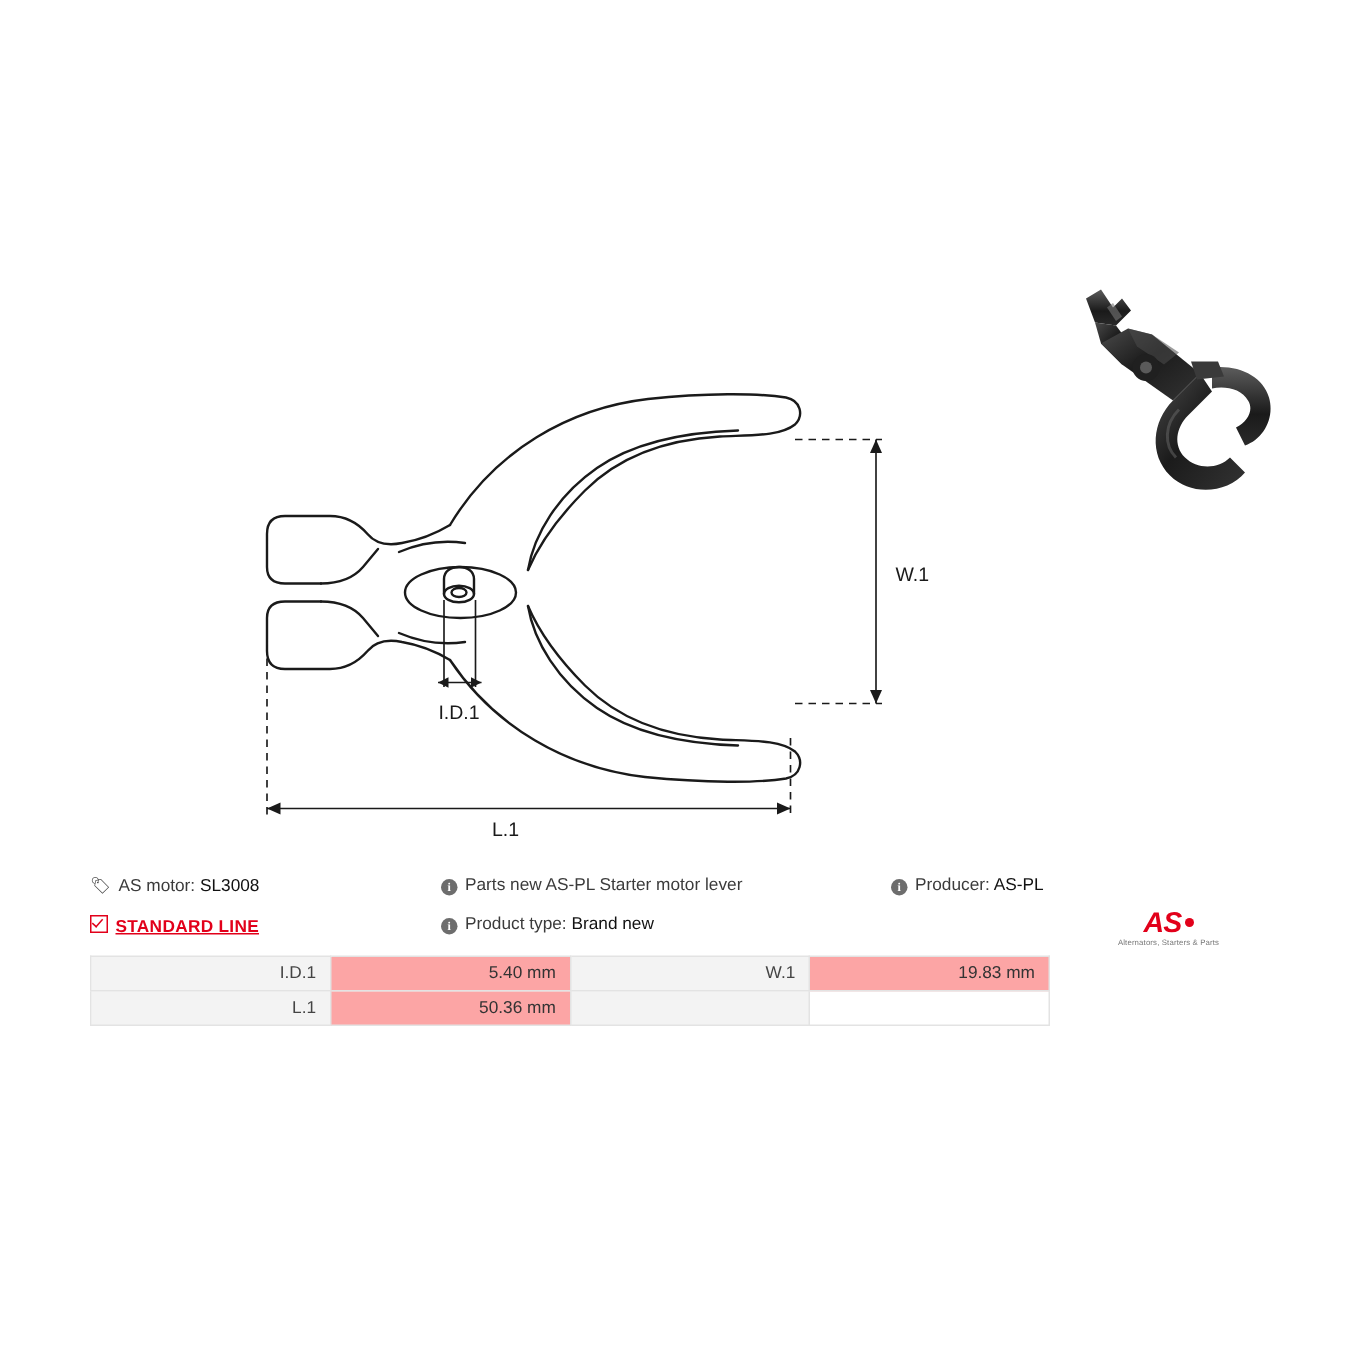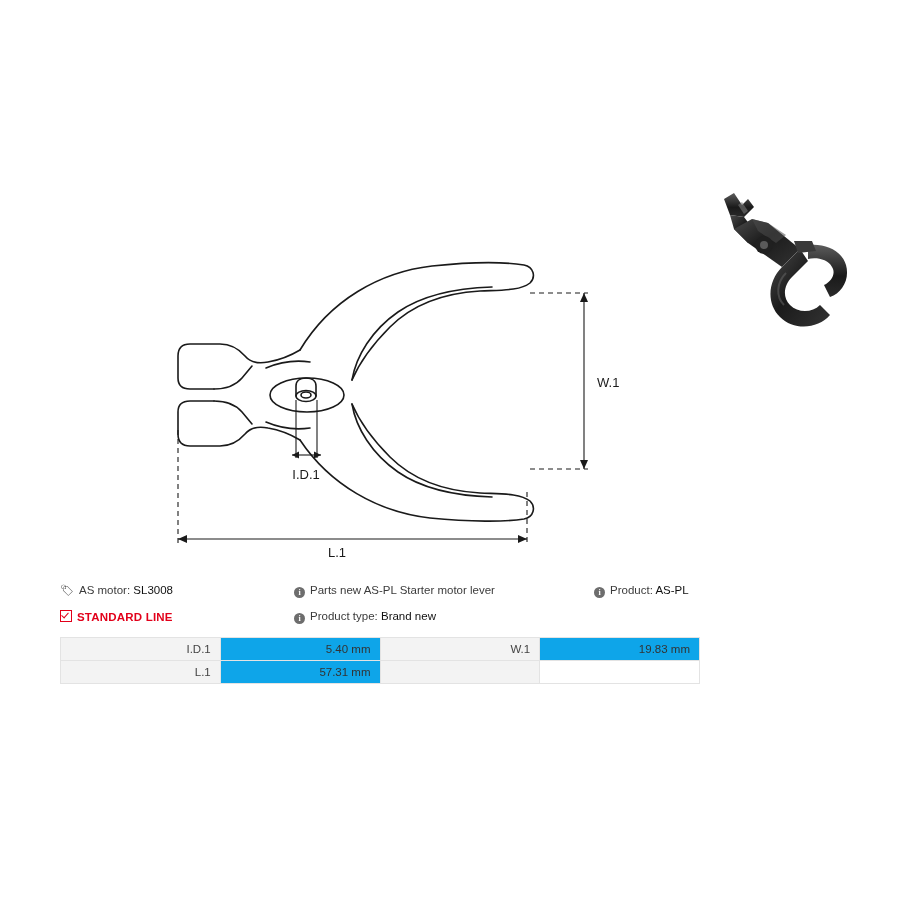--- a/index.html
+++ b/index.html
@@ -84,20 +84,21 @@
     font-weight: bold;
     margin-right: 5px;
     vertical-align: -1px;
     font-family: "Liberation Serif", serif;
   }
   .std-line {
     color: #e2001a;
     font-weight: bold;
     font-size: 11.5px;
     letter-spacing: .2px;
+    text-decoration: underline;
   }
   .check-icon {
     display: inline-block;
     width: 10px;
     height: 10px;
     border: 1.4px solid #e2001a;
     margin-right: 5px;
     position: relative;
     vertical-align: -1px;
   }
@@ -160,21 +161,21 @@
     padding: 0 9px;
     color: #333;
   }
   .spec-table td.label {
     background: #f3f3f3;
     text-align: right;
     width: 142px;
     color: #444;
   }
   .spec-table td.value {
-    background: #0ea5e9;
+    background: #fca5a5;
     text-align: right;
     width: 142px;
   }
   .spec-table td.empty-label {
     background: #f3f3f3;
   }
   .spec-table td.empty-value {
     background: #ffffff;
   }
 
@@ -328,36 +329,40 @@
     <div class="info-col col-2 row-1">
       <i class="i-icon">i</i><span>Parts new AS-PL Starter motor lever</span>
     </div>
 
     <div class="info-col col-2 row-2">
       <i class="i-icon">i</i><span>Product type:</span>
       <b>Brand new</b>
     </div>
 
     <div class="info-col col-3 row-1">
-      <i class="i-icon">i</i><span>Product:</span>
+      <i class="i-icon">i</i><span>Producer:</span>
       <b>AS-PL</b>
     </div>
 
+    <div class="brand">
+      <div class="brand-mark"><span>AS</span><span class="dot"></span></div>
+      <div class="brand-sub">Alternators, Starters &amp; Parts</div>
+    </div>
   </div>
 
   <table class="spec-table">
     <tbody>
       <tr>
         <td class="label">I.D.1</td>
         <td class="value">5.40 mm</td>
         <td class="label">W.1</td>
         <td class="value">19.83 mm</td>
       </tr>
       <tr>
         <td class="label">L.1</td>
-        <td class="value">57.31 mm</td>
+        <td class="value">50.36 mm</td>
         <td class="empty-label"></td>
         <td class="empty-value"></td>
       </tr>
     </tbody>
   </table>
 
 </div>
 
 </body></html>

